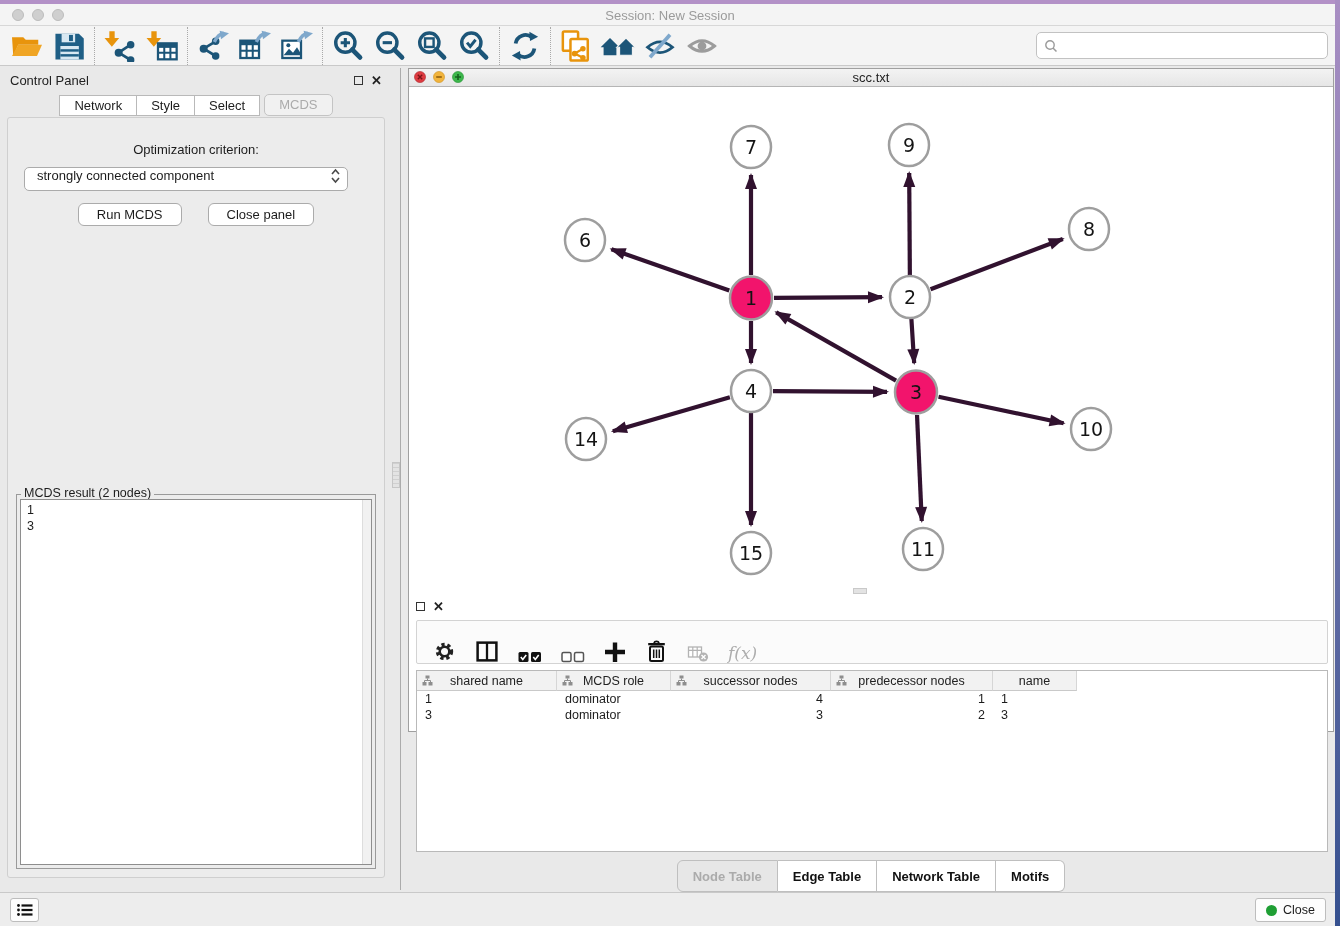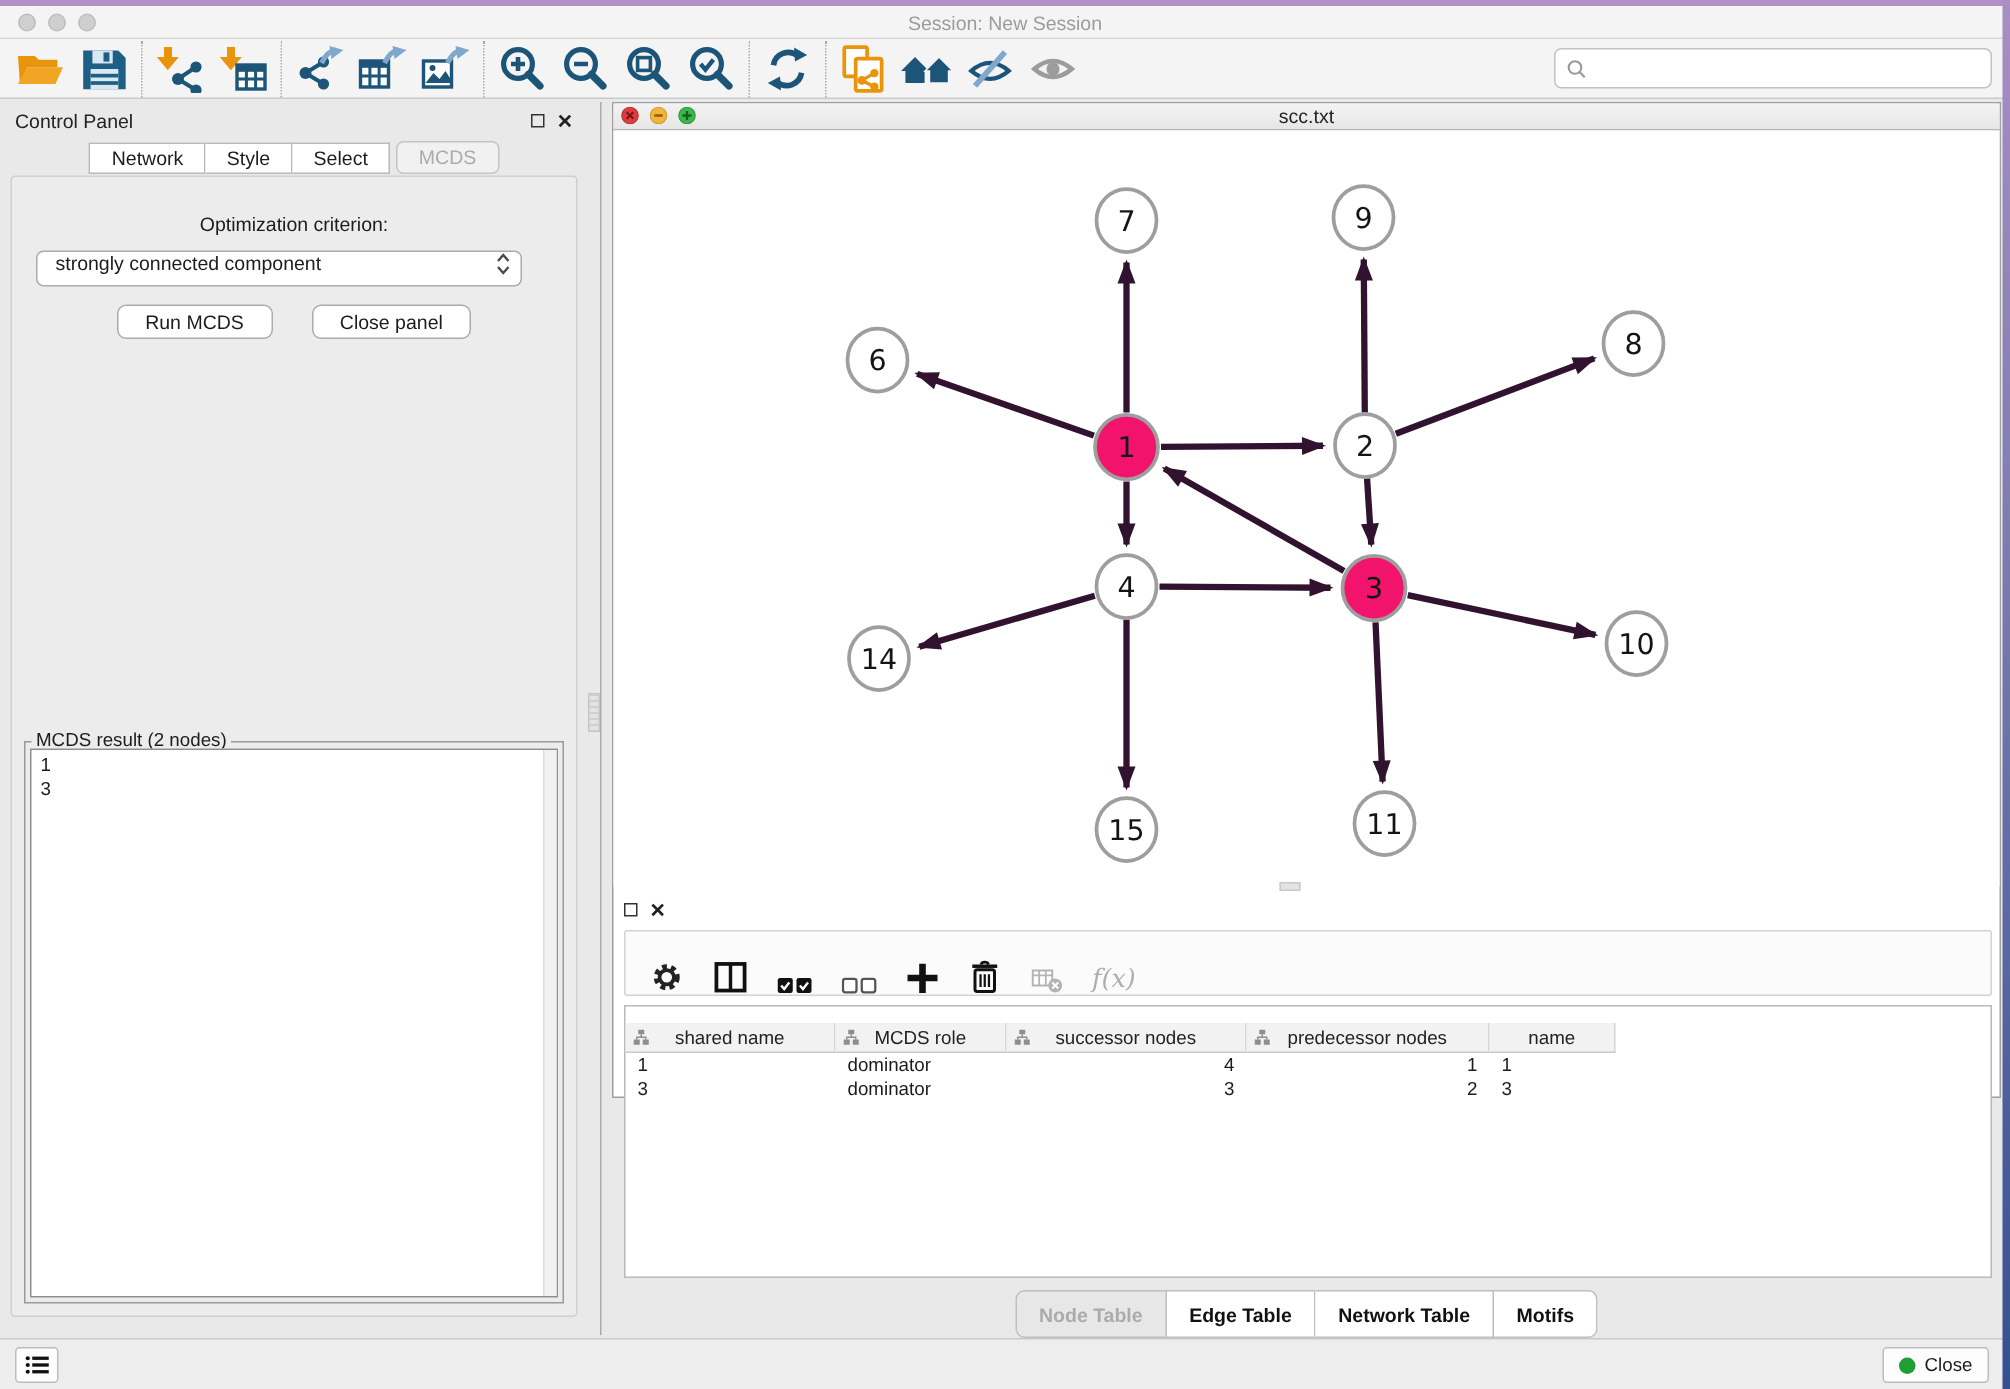--- a/index.html
+++ b/index.html
@@ -55,21 +55,21 @@
   .net-title { position:absolute; left:0; right:0; top:1px; text-align:center; font-size:13px; color:#222; }
   .net-lights { position:absolute; left:5px; top:2px; display:flex; gap:7px; }
   .net-canvas { position:absolute; left:0; top:18px; width:924px; height:504px; background:#fff; }
 
   
   .table-panel { position:absolute; left:408px; top:594px; width:926px; height:296px; }
   .tp-toolbar { position:absolute; left:8px; right:6px; top:26px; height:44px; background:#FBFBFB; border:1px solid #D3D3D3; border-radius:2px; display:flex; align-items:flex-end; gap:19px; padding-left:16px; }
   .tp-icon { display:flex; align-items:center; justify-content:center; }
   .fx-label { font-family:"DejaVu Serif", serif; font-style:italic; color:#ADADAD; font-size:17px; }
   .tp-table { position:absolute; left:8px; right:6px; top:76px; height:182px; background:#fff; border:1px solid #B9B9B9; overflow:hidden; }
-  .tp-head { display:flex; height:20px;margin-top:11px; }
+  .tp-head { display:flex; height:20px; }
   .tp-hcell { background:#F2F2F2; border-right:1px solid #D6D6D6; border-bottom:1px solid #C9C9C9; position:relative; display:flex; align-items:center; justify-content:center; font-size:12.5px; color:#222; }
   .tp-hcell .tree { position:absolute; left:5px; top:4px; }
   .tp-row { display:flex; height:16px; font-size:12.5px; }
   .tp-cell { padding:0 8px; display:flex; align-items:center; }
   .tp-cell.right { justify-content:flex-end; }
   .tp-tabs { position:absolute; left:0; right:0; top:266px; display:flex; justify-content:center; }
   .tp-tab { background:#fff; border:1px solid #BFBFBF; border-left:none; height:23px; padding:15px 15px; font-size:13px; font-weight:600; display:flex; align-items:center; color:#111; }
   .tp-tab:first-child { border-left:1px solid #BFBFBF; border-radius:6px 0 0 6px; }
   .tp-tab:last-child { border-radius:0 6px 6px 0; }
   .tp-tab.selected { background:#E7E7E7; color:#ABABAB; }

